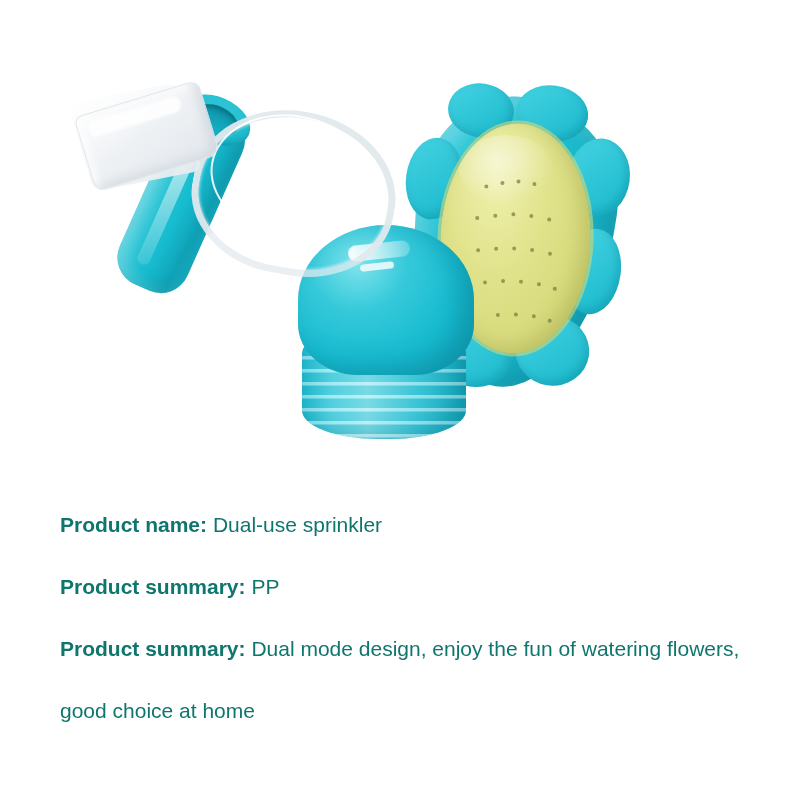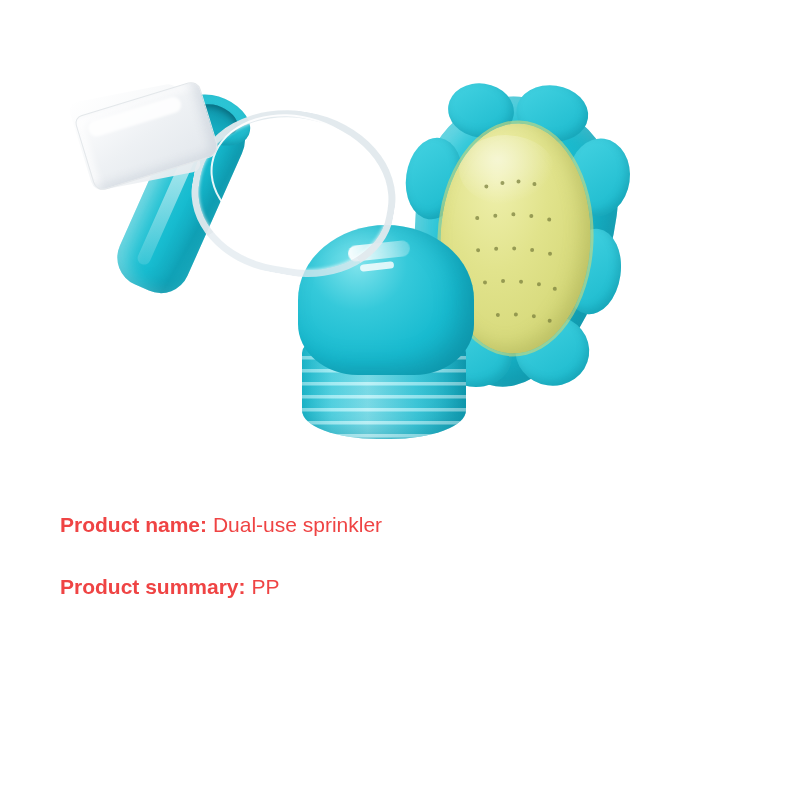--- a/index.html
+++ b/index.html
@@ -276,21 +276,21 @@
   
   .spec-block {
     position: absolute;
     left: 60px;
     top: 494px;
     width: 700px;
   }
   .spec-line {
     font-size: 21px;
     line-height: 62px;
-    color: #ef4444;
+    color: #0f766e;
     white-space: nowrap;
   }
   .spec-line.wrap { white-space: normal; }
   .spec-label {
     font-weight: 700;
   }
   .spec-value {
     font-weight: 400;
   }
 </style>
@@ -366,14 +366,18 @@
   <div class="spec-line">
     <span class="spec-label">Product name:</span>
     <span class="spec-value">Dual-use sprinkler</span>
   </div>
 
   <div class="spec-line">
     <span class="spec-label">Product summary:</span>
     <span class="spec-value">PP</span>
   </div>
 
+  <div class="spec-line wrap">
+    <span class="spec-label">Product summary:</span>
+    <span class="spec-value">Dual mode design, enjoy the fun of watering flowers, good choice at home</span>
+  </div>
 
 </div>
 
 </body></html>

